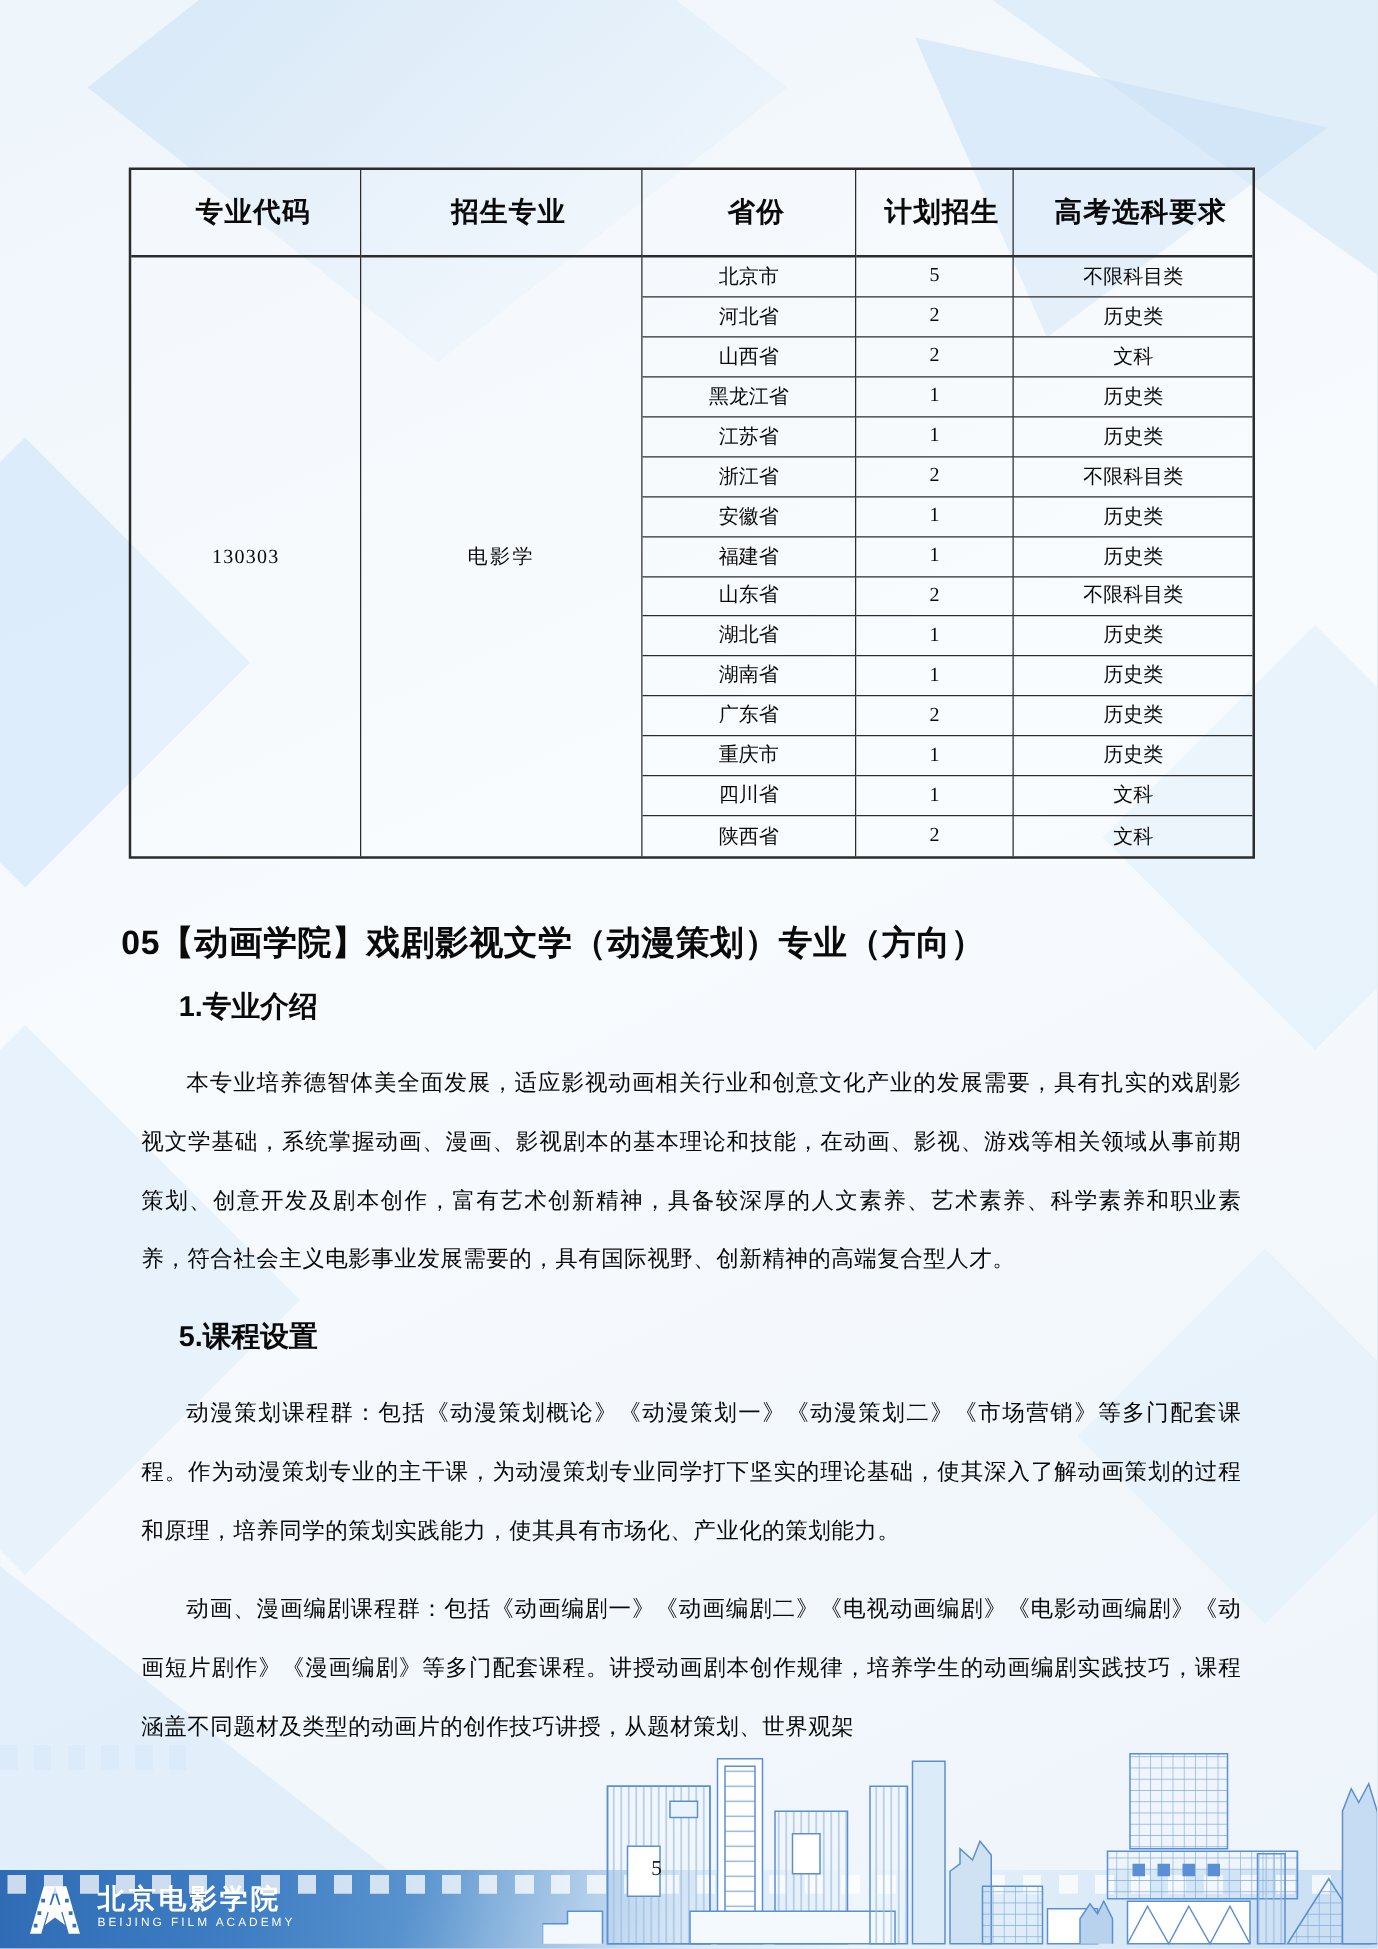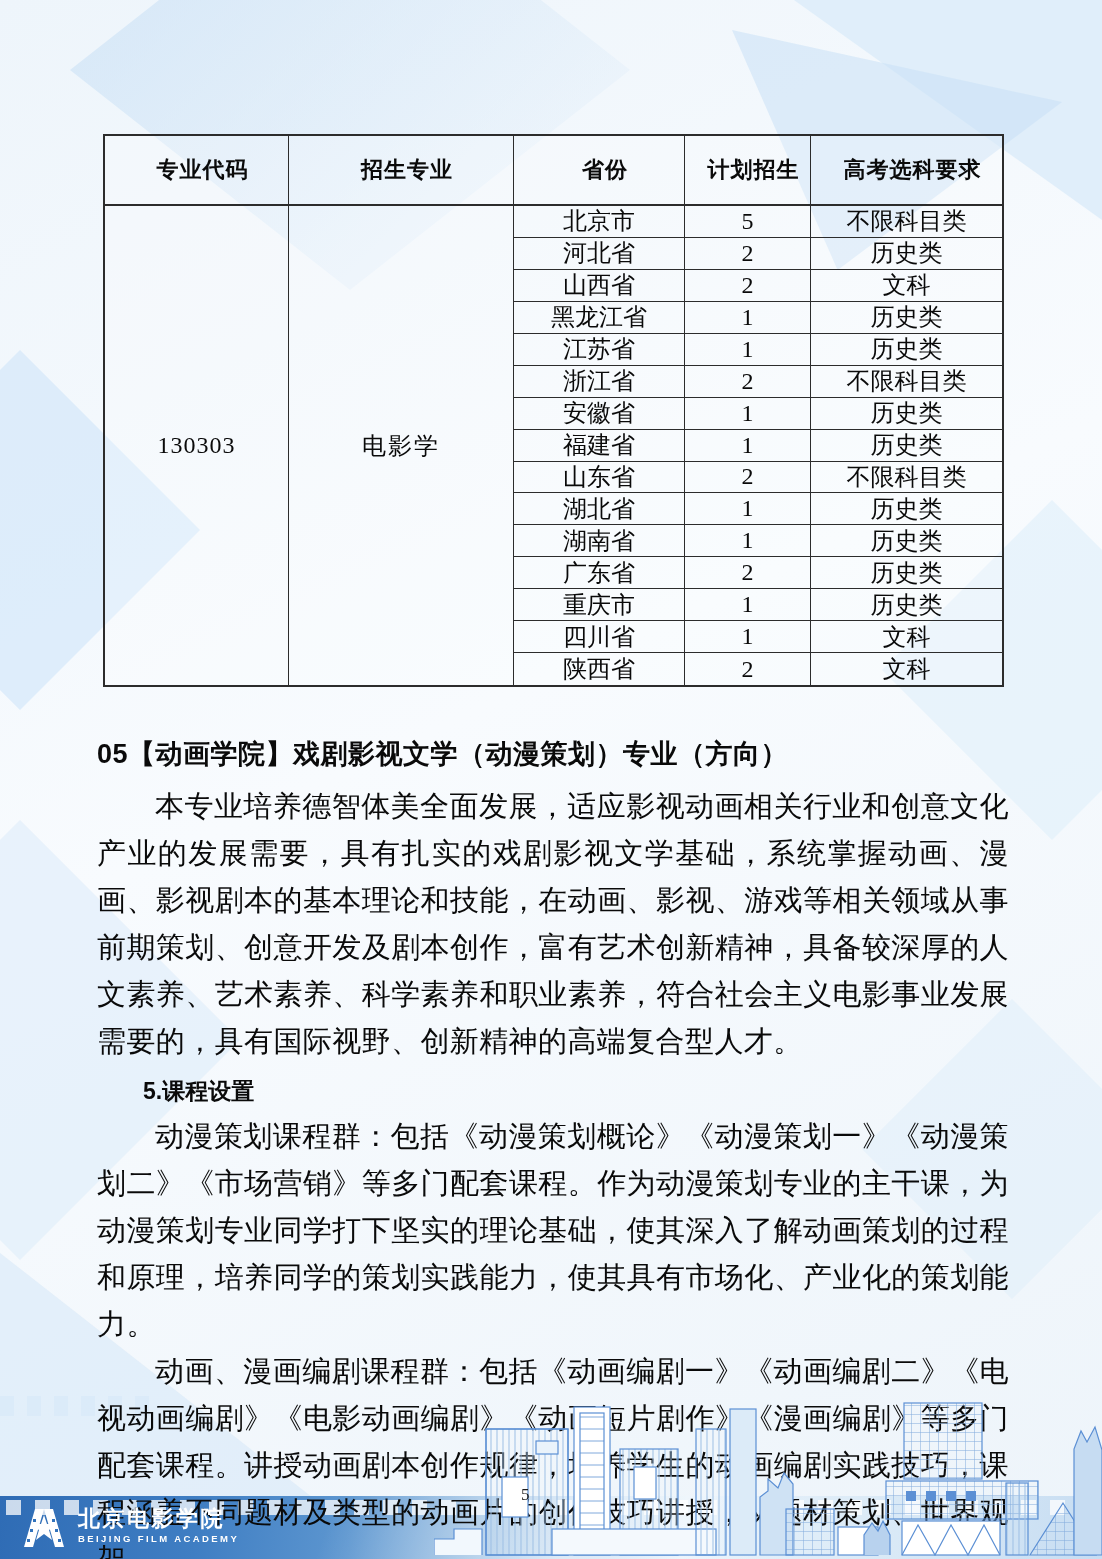--- a/index.html
+++ b/index.html
@@ -20,48 +20,48 @@
 
   
   .tbl{position:absolute;left:103px;top:134px;z-index:2;
        display:grid;grid-template-columns:184px 225px 171px 126px 191px;
        grid-template-rows:70px repeat(15,31.95px);
        border:2px solid #2c2c2c;background:rgba(255,255,255,.22);}
   .cell{display:flex;align-items:center;justify-content:center;
         border-right:1px solid #2c2c2c;border-bottom:1px solid #2c2c2c;}
   .cell.h{font-weight:bold;font-size:22px;border-bottom-width:2px;letter-spacing:1px;padding-left:12px;}
   .cell.h:nth-child(5){border-right:none;}
-  .cell.body{font-family:"Liberation Serif","DejaVu Serif",serif;font-size:24px;}
+  .cell.body{font-family:"Liberation Serif","DejaVu Serif",serif;font-size:16px;}
   .cell.cr{border-right:none;}
   .cell.lastrow{border-bottom:none;}
   .cell.code{grid-column:1;grid-row:2 / span 15;border-bottom:none;letter-spacing:1px;}
   .cell.major{grid-column:2;grid-row:2 / span 15;border-bottom:none;letter-spacing:2px;}
 
   
   .content{position:absolute;left:97px;top:735px;width:912px;z-index:2;}
   .sec{margin:0 0 10px;font-size:27px;font-weight:bold;line-height:38px;letter-spacing:.5px;display:flex;}
   .sub{margin:4px 0 0 46px;font-size:23px;font-weight:bold;line-height:44px;}
-  .para{margin:0;font-family:"Liberation Serif","DejaVu Serif",serif;font-size:29px;line-height:47px;
+  .para{margin:16px;font-family:"Liberation Serif","DejaVu Serif",serif;font-size:18px;line-height:47px;
         text-align:justify;text-indent:2em;letter-spacing:.4px;}
 
   
   .bar{position:absolute;left:0;bottom:0;width:100%;height:63px;z-index:1;
        background:linear-gradient(95deg,#2f6cb5 0%,#3f7ec3 18%,#5e97d0 32%,#a7c9e8 48%,#e9f3fb 62%,#dcebf7 78%,#c7ddf2 100%);}
   .bar .strip{position:absolute;left:6px;right:0;top:4px;height:15px;
        background:repeating-linear-gradient(90deg,rgba(255,255,255,.75) 0 15px,rgba(255,255,255,0) 15px 29px);}
   .bar .sheen{position:absolute;inset:0;background:linear-gradient(110deg,rgba(255,255,255,0) 30%,rgba(255,255,255,.55) 52%,rgba(255,255,255,0) 70%);}
   .miniStrip{position:absolute;left:0;top:1396px;width:150px;height:20px;z-index:1;background:rgba(213,231,247,.55);
        -webkit-mask:repeating-linear-gradient(90deg,#000 0 14px,transparent 14px 27px);
                mask:repeating-linear-gradient(90deg,#000 0 14px,transparent 14px 27px);}
 
   .logo{position:absolute;left:20px;bottom:10px;display:flex;align-items:center;gap:10px;z-index:5;}
   .logo .mark{width:48px;height:48px;flex:0 0 auto;}
   .logo .txt{display:flex;flex-direction:column;justify-content:center;}
   .lcn{color:#fff;font-size:22px;font-weight:bold;letter-spacing:2.5px;line-height:26px;}
-  .len{color:#fff;font-size:9.5px;font-weight:bold;letter-spacing:2.4px;line-height:13px;}
+  .len{color:#fff;font-size:9.5px;font-weight:normal;letter-spacing:2.4px;line-height:13px;}
 
   .skyline{position:absolute;right:0;bottom:0;width:668px;height:172px;z-index:2;}
   .pagenum{position:absolute;left:521px;top:1485px;z-index:4;
            font-family:"Liberation Serif","DejaVu Serif",serif;font-size:17px;color:#1d1d1d;}
 </style>
 </head>
 <body>
 
 <div class="page">
 
@@ -128,20 +128,21 @@
       <div class="cell body cp lastrow" style="grid-area: 16 / 3;">陕西省</div>
       <div class="cell body cn lastrow" style="grid-area: 16 / 4;">2</div>
       <div class="cell body cr lastrow" style="grid-area: 16 / 5;">文科</div>
     </div>
 
   <div class="content">
     <h2 class="sec">
       <span>05</span>
       <span>【动画学院】戏剧影视文学（动漫策划）专业（方向）</span>
     </h2>
+    <h3 class="sub">1.专业介绍</h3>
     <p class="para">本专业培养德智体美全面发展，适应影视动画相关行业和创意文化产业的发展需要，具有扎实的戏剧影视文学基础，系统掌握动画、漫画、影视剧本的基本理论和技能，在动画、影视、游戏等相关领域从事前期策划、创意开发及剧本创作，富有艺术创新精神，具备较深厚的人文素养、艺术素养、科学素养和职业素养，符合社会主义电影事业发展需要的，具有国际视野、创新精神的高端复合型人才。</p>
     <h3 class="sub">5.课程设置</h3>
     <p class="para">动漫策划课程群：包括《动漫策划概论》《动漫策划一》《动漫策划二》《市场营销》等多门配套课程。作为动漫策划专业的主干课，为动漫策划专业同学打下坚实的理论基础，使其深入了解动画策划的过程和原理，培养同学的策划实践能力，使其具有市场化、产业化的策划能力。</p>
     <p class="para">动画、漫画编剧课程群：包括《动画编剧一》《动画编剧二》《电视动画编剧》《电影动画编剧》《动画短片剧作》《漫画编剧》等多门配套课程。讲授动画剧本创作规律，培养学生的动画编剧实践技巧，课程涵盖不同题材及类型的动画片的创作技巧讲授，从题材策划、世界观架</p>
   </div>
 
   <div class="miniStrip"></div>
 
   <div class="bar">
     <div class="sheen"></div>

